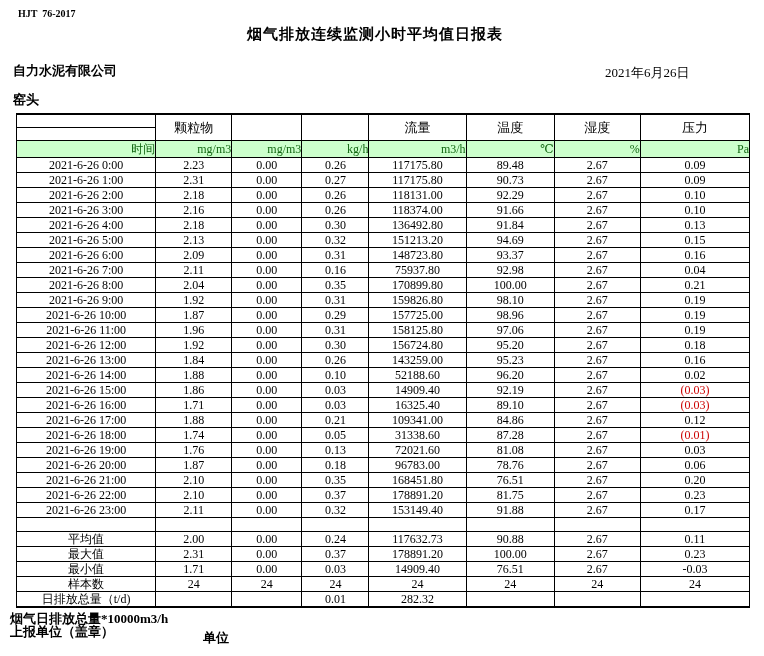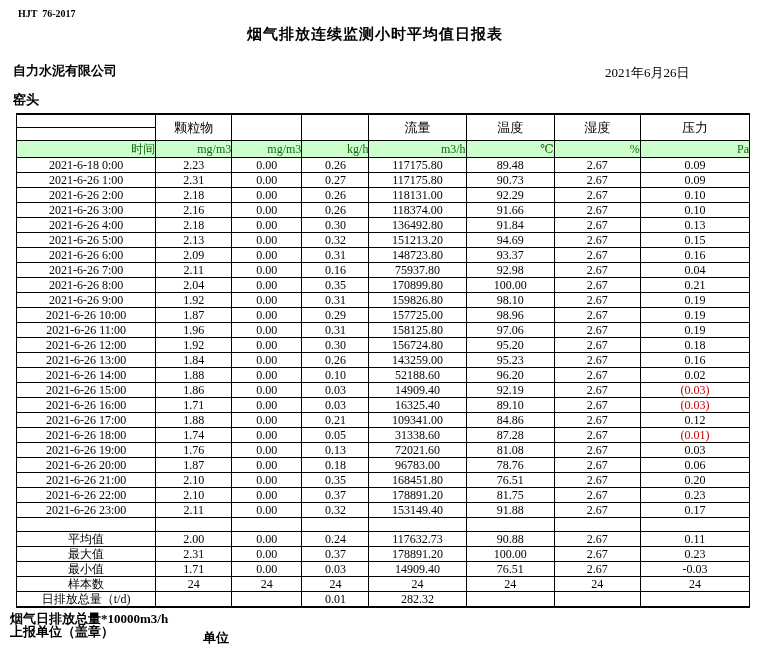--- a/index.html
+++ b/index.html
@@ -73,21 +73,21 @@
       <td>mg/m3</td>
       <td>kg/h</td>
       <td>m3/h</td>
       <td>℃</td>
       <td>%</td>
       <td>Pa</td>
     </tr>
   </tbody>
   <tbody id="data-body">
       <tr>
-        <td>2021-6-18 0:00</td>
+        <td>2021-6-26 0:00</td>
         <td>2.23</td>
         <td>0.00</td>
         <td>0.26</td>
         <td>117175.80</td>
         <td>89.48</td>
         <td>2.67</td>
         <td>0.09</td>
       </tr>
       <tr>
         <td>2021-6-26 1:00</td>

